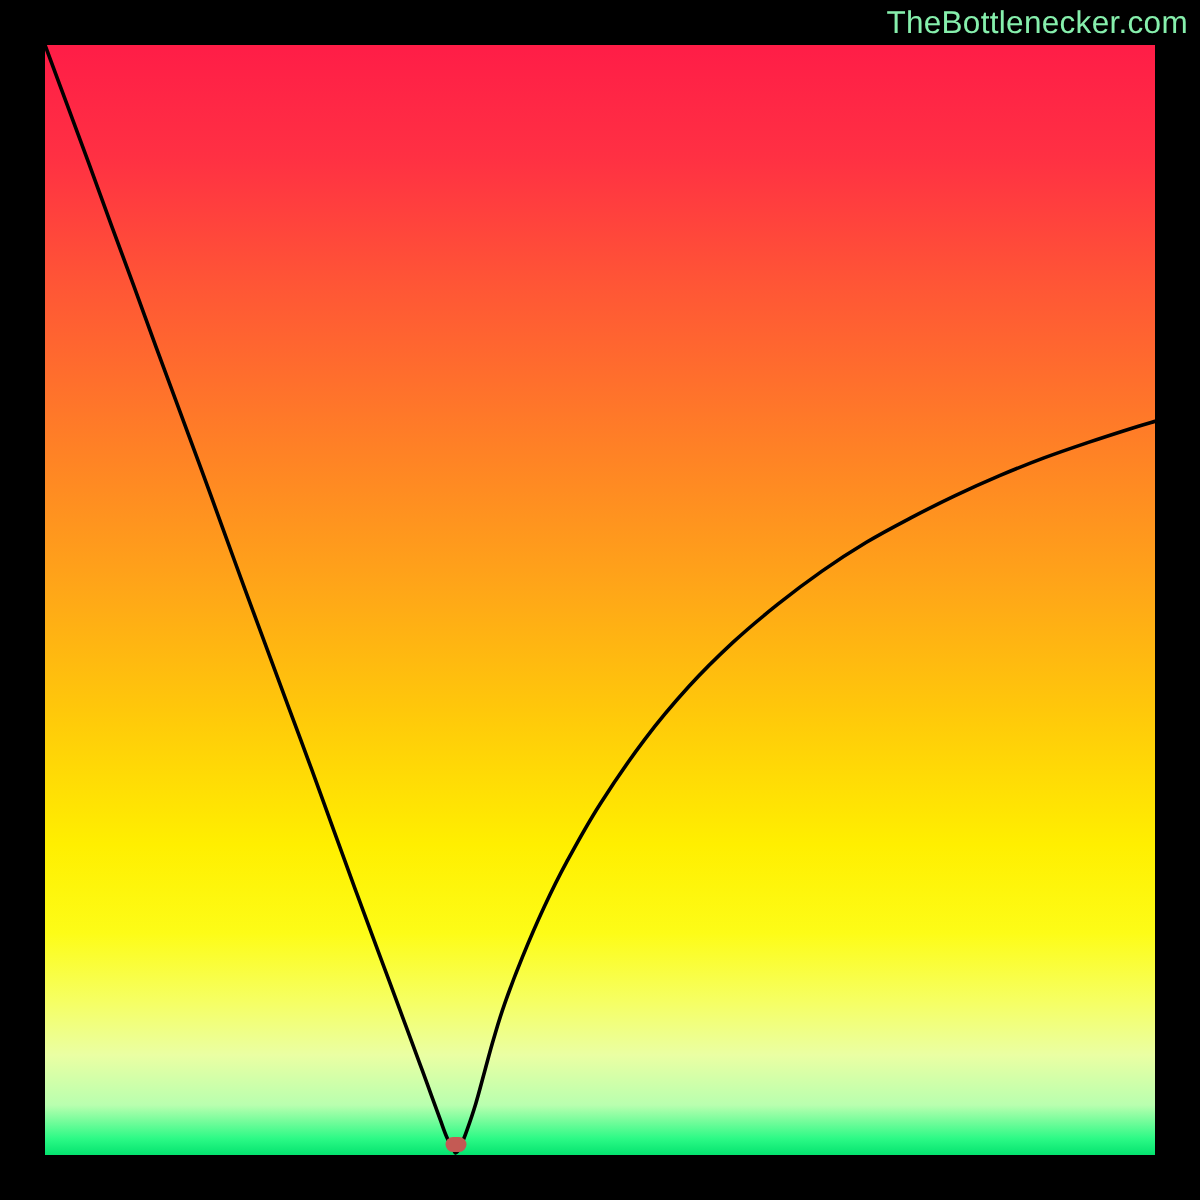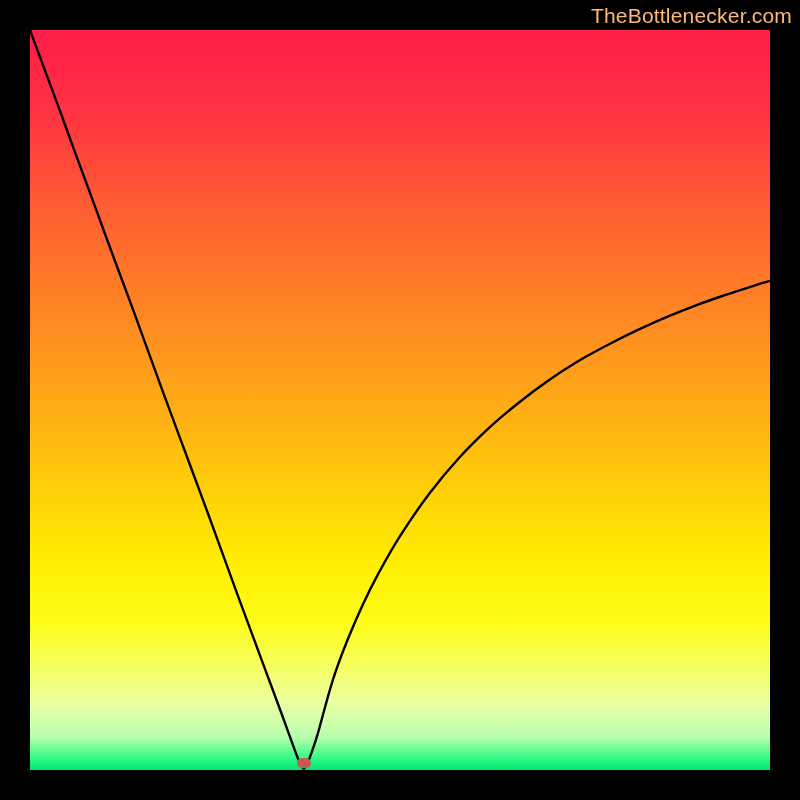--- a/index.html
+++ b/index.html
@@ -44,21 +44,21 @@
     position: absolute;
     width: 14px;
     height: 10px;
     border-radius: 5px;
     transform: translate(-50%, -50%);
   }
   .watermark {
     position: absolute;
     top: 4px;
     right: 8px;
-    color: #fdba74;
+    color: #86efac;
     font-size: 21px;
     letter-spacing: 0.2px;
     font-weight: 500;
   }
 </style>
 </head>
 <body>
 
 <div class="frame">
   <div class="plot-area">

